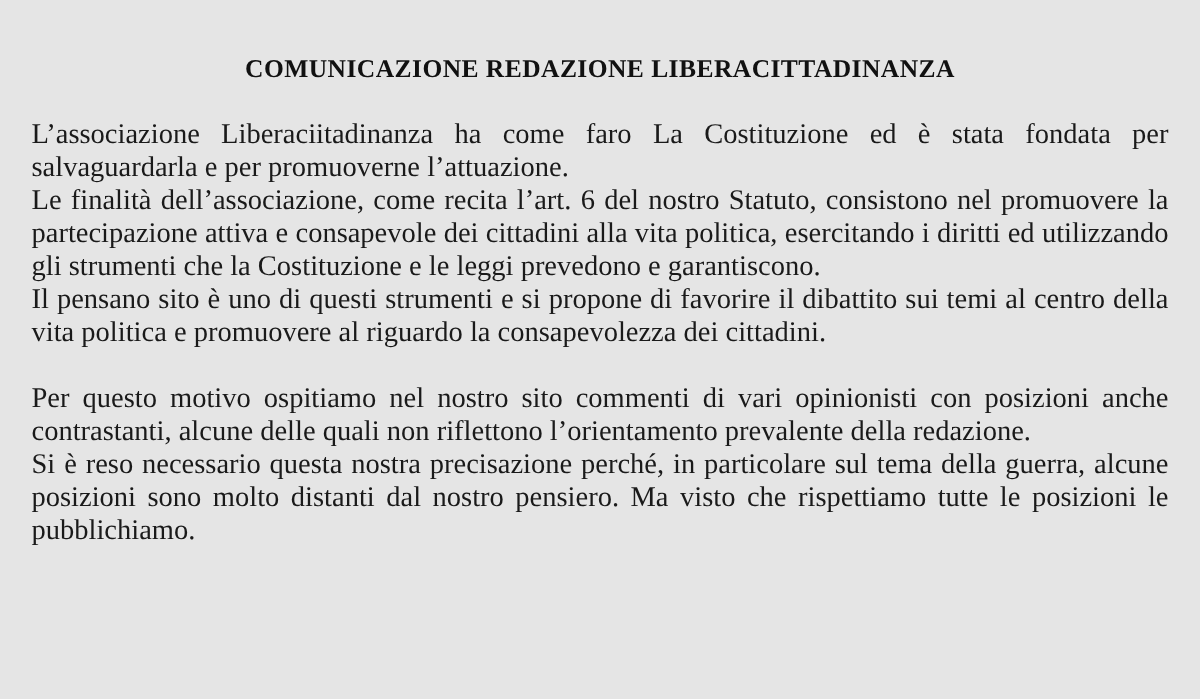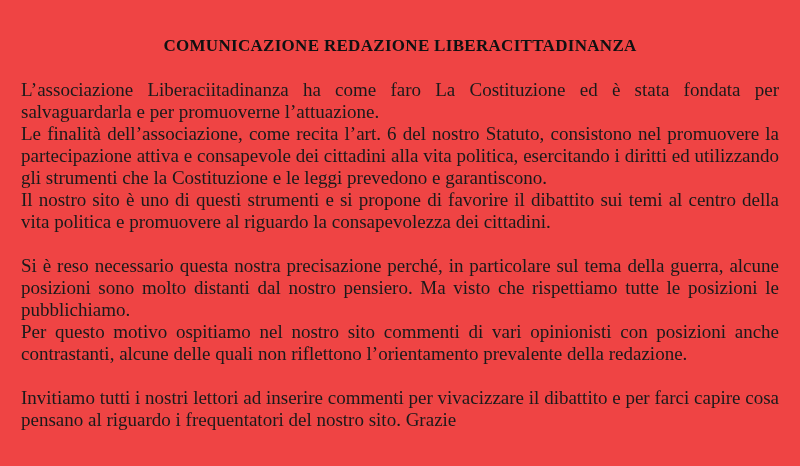--- a/index.html
+++ b/index.html
@@ -4,21 +4,21 @@
 <style>
   html, body {
     margin: 0;
     padding: 0;
     background: #ffffff;
   }
   .page {
     position: relative;
     width: 800px;
     height: 466px;
-    background: #ef4444;
+    background: #e5e5e5;
     box-sizing: border-box;
     padding: 36px 21px 0 21px;
     font-family: "Liberation Serif", "DejaVu Serif", serif;
     color: #1a1a1a;
     overflow: hidden;
   }
   .doc-title {
     margin: 0 0 23px 0;
     text-align: center;
     font-size: 17px;
@@ -42,26 +42,23 @@
 <body>
 
 <div class="page">
   <h1 class="doc-title">COMUNICAZIONE REDAZIONE LIBERACITTADINANZA</h1>
 
   <div class="doc-body">
 
     <div class="block">
       <p>L’associazione Liberaciitadinanza ha come faro La Costituzione ed è stata fondata per salvaguardarla e per promuoverne l’attuazione.</p>
       <p>Le finalità dell’associazione, come recita l’art. 6 del nostro Statuto, consistono nel promuovere la partecipazione attiva e consapevole dei cittadini alla vita politica, esercitando i diritti ed utilizzando gli strumenti che la Costituzione e le leggi prevedono e garantiscono.</p>
-      <p>Il nostro sito è uno di questi strumenti e si propone di favorire il dibattito sui temi al centro della  vita politica e promuovere al riguardo la consapevolezza dei cittadini.</p>
+      <p>Il pensano sito è uno di questi strumenti e si propone di favorire il dibattito sui temi al centro della  vita politica e promuovere al riguardo la consapevolezza dei cittadini.</p>
     </div>
 
     <div class="block">
+      <p>Per questo motivo ospitiamo nel nostro sito commenti di vari opinionisti con posizioni anche contrastanti, alcune delle quali  non riflettono l’orientamento prevalente della redazione.</p>
       <p>Si è reso necessario questa nostra precisazione perché, in particolare sul tema della guerra, alcune posizioni sono  molto distanti dal nostro pensiero. Ma visto che rispettiamo tutte le posizioni le pubblichiamo.</p>
-      <p>Per questo motivo ospitiamo nel nostro sito commenti di vari opinionisti con posizioni anche contrastanti, alcune delle quali  non riflettono l’orientamento prevalente della redazione.</p>
     </div>
 
-    <div class="block">
-      <p>Invitiamo tutti i nostri lettori ad inserire commenti per vivacizzare il dibattito e per farci capire cosa pensano al riguardo i frequentatori del nostro sito. Grazie</p>
-    </div>
 
   </div>
 </div>
 
 </body></html>

